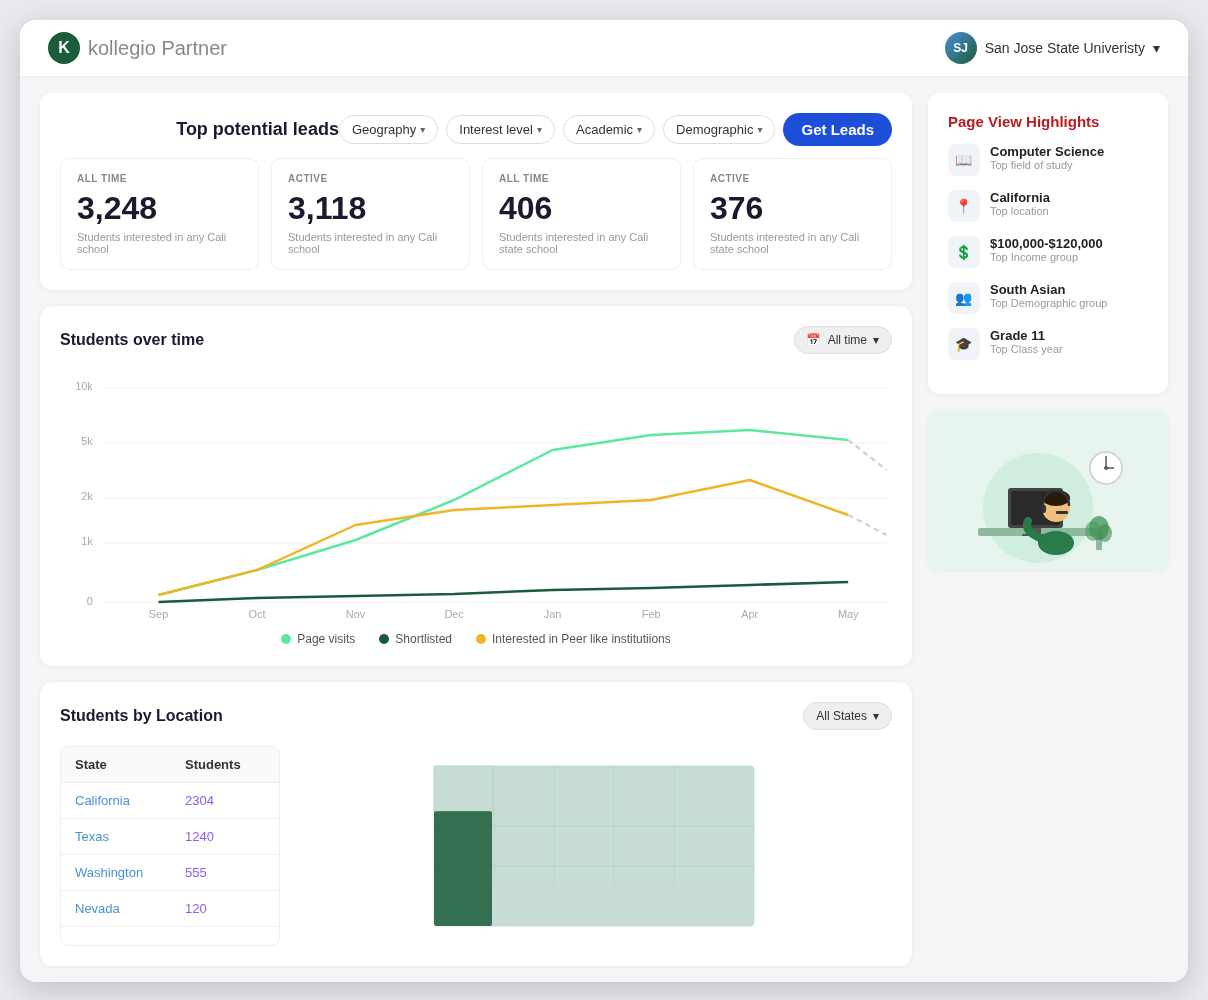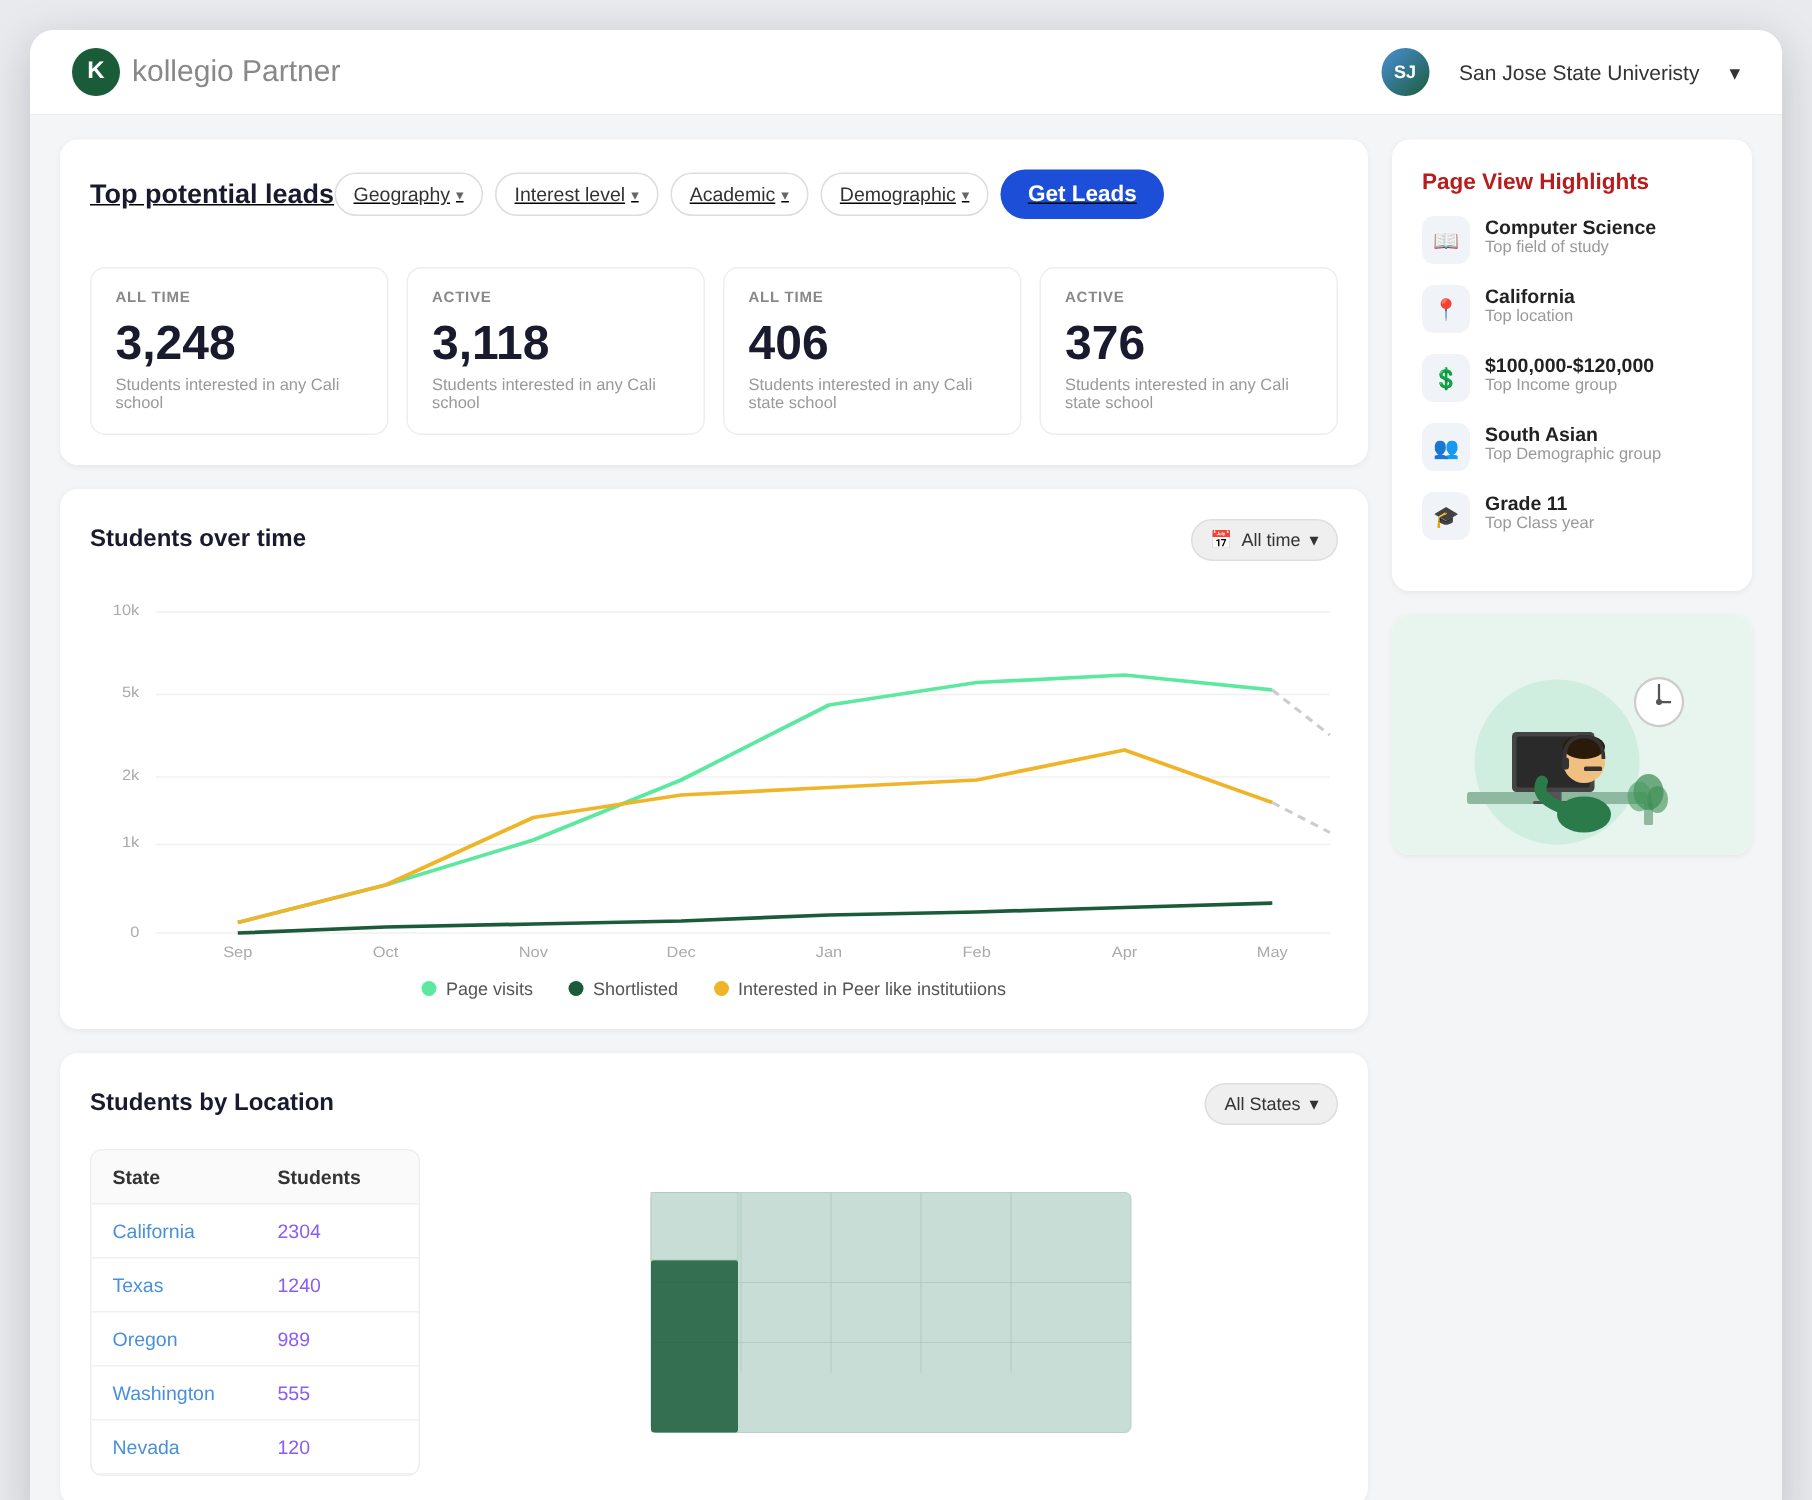--- a/index.html
+++ b/index.html
@@ -50,21 +50,21 @@
       font-weight: 700;
       color: #1a1a2e;
     }
     .logo-text span {
       font-weight: 400;
       color: #888;
     }
     .university-selector {
       display: flex;
       align-items: center;
-      gap: 20px;
+      gap: 8px;
       cursor: pointer;
       font-size: 14px;
       color: #333;
     }
     .univ-avatar {
       width: 32px;
       height: 32px;
       border-radius: 50%;
       background: linear-gradient(135deg, #4a90d9, #1a5c3a);
       display: flex;
@@ -96,23 +96,22 @@
     .card {
       background: #fff;
       border-radius: 12px;
       padding: 20px;
       box-shadow: 0 1px 4px rgba(0,0,0,0.06);
     }
     
     .top-leads-header {
       display: flex;
       align-items: center;
-      justify-content: flex-start;
-      margin-bottom: 32px;
-      text-decoration: underline;
+      justify-content: flex-end;
+      margin-bottom: 12px;
     }
     .top-leads-title {
       font-size: 18px;
       font-weight: 700;
       color: #1a1a2e;
     }
     .filters {
       display: flex;
       align-items: center;
       gap: 8px;
@@ -481,24 +480,20 @@
             </div>
             <div class="state-row">
               <span class="state-name">California</span>
               <span class="state-count">2304</span>
             </div>
             <div class="state-row">
               <span class="state-name">Texas</span>
               <span class="state-count">1240</span>
             </div>
             <div class="state-row">
-              <span class="state-name">Oregon</span>
-              <span class="state-count">989</span>
-            </div>
-            <div class="state-row">
               <span class="state-name">Washington</span>
               <span class="state-count">555</span>
             </div>
             <div class="state-row">
               <span class="state-name">Nevada</span>
               <span class="state-count">120</span>
             </div>
           </div>
           <div class="map-area">
 

